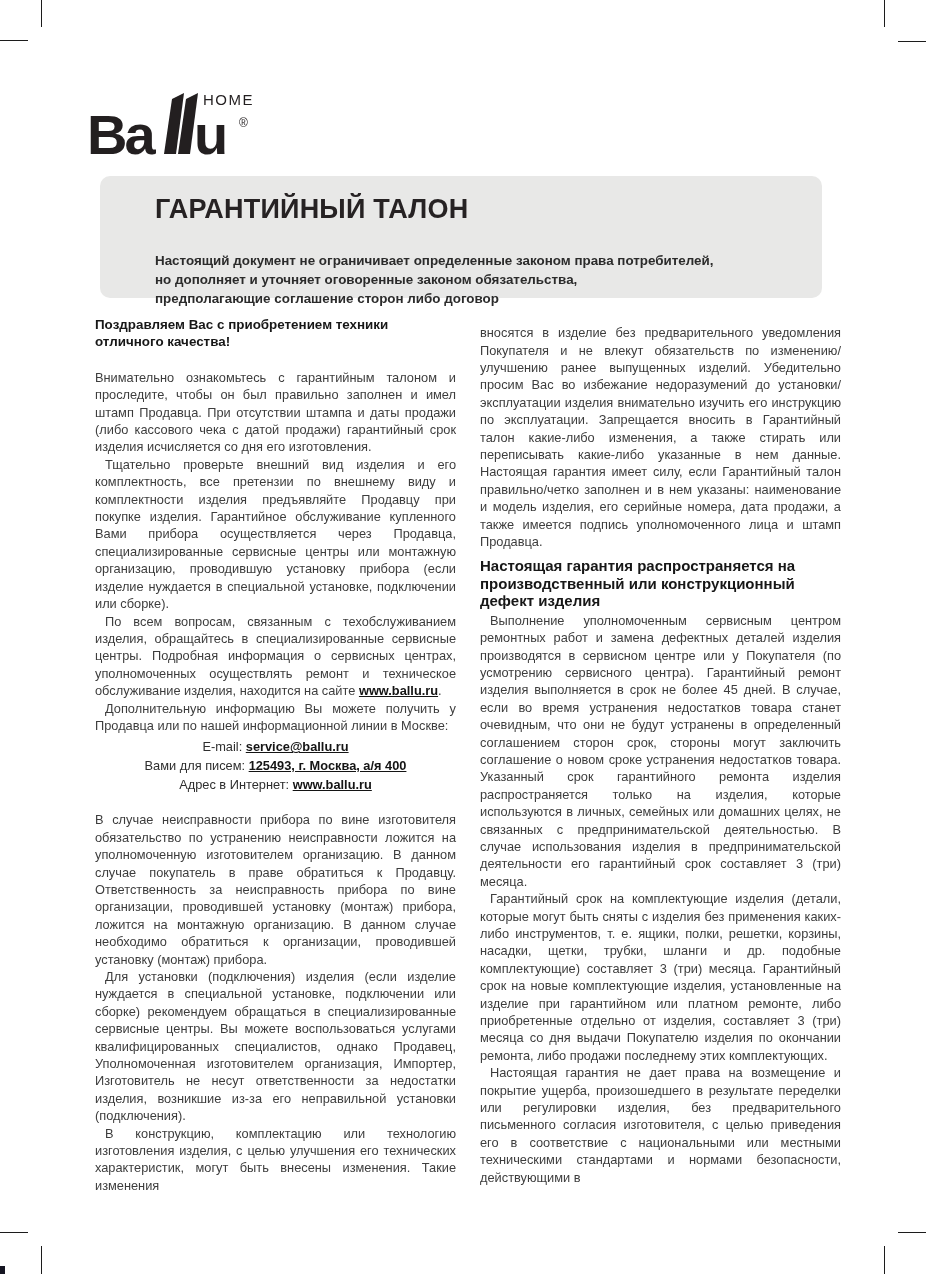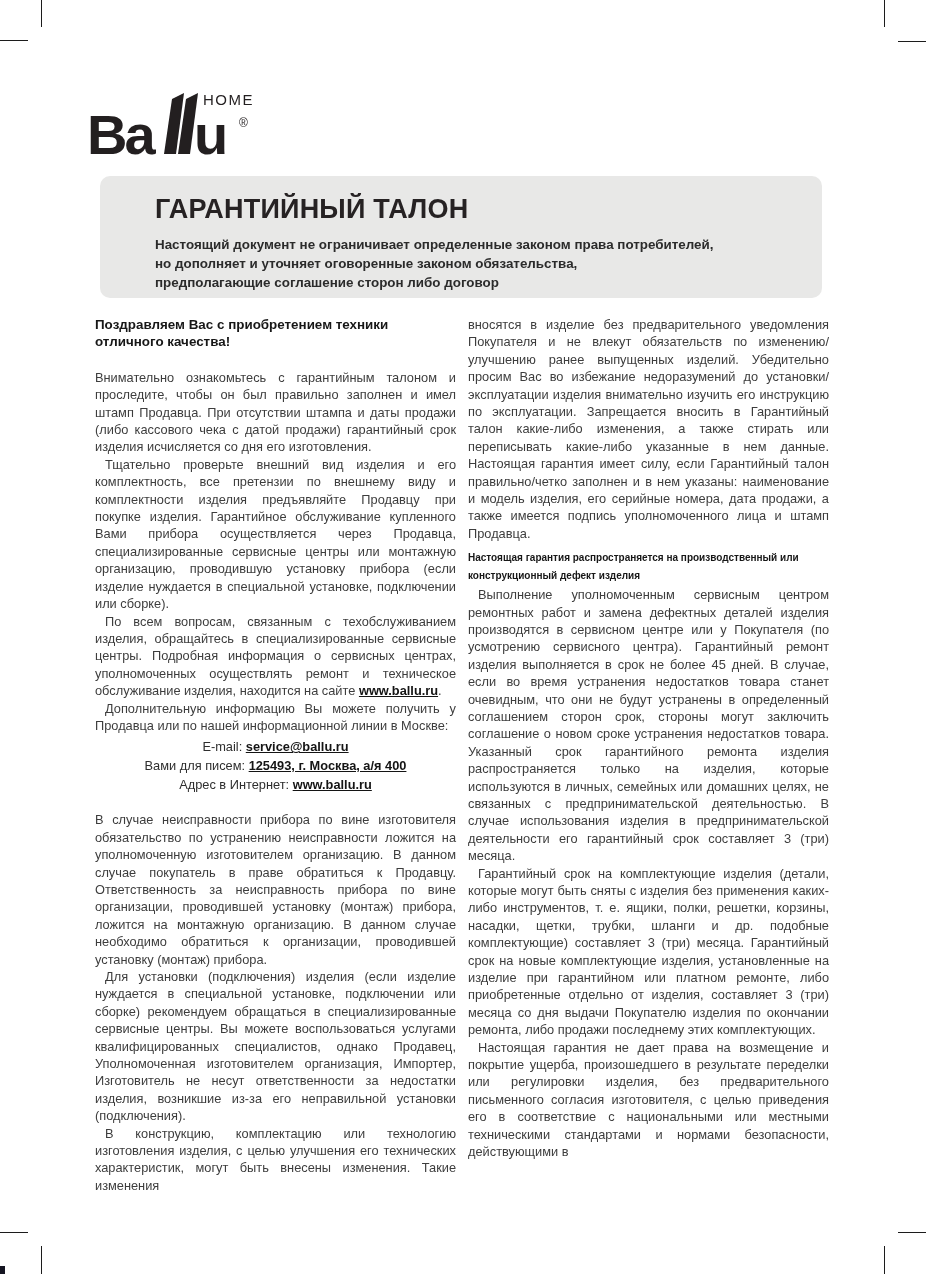--- a/index.html
+++ b/index.html
@@ -29,33 +29,33 @@
   
   .header-box{
     position:absolute;left:100px;top:176px;width:722px;height:122px;
     background:#e8e8e7;border-radius:10px;box-sizing:border-box;
     padding:18px 40px 0 55px;
   }
   .header-title{
     font-size:27px;font-weight:bold;color:#262223;letter-spacing:.2px;
     line-height:30px;
   }
-  .header-sub{margin-top:11px;font-size:13.4px;font-weight:600;line-height:19px;color:#2b2b2b;}
+  .header-sub{margin-top:27px;font-size:13.4px;font-weight:600;line-height:19px;color:#2b2b2b;}
   .header-sub div{white-space:nowrap;}
 
   
-  .columns{position:absolute;left:95px;top:316px;width:746px;display:flex;gap:12px;}
+  .columns{position:absolute;left:95px;top:316px;width:746px;display:flex;gap:24px;align-items:center;}
   .col{
     width:361px;font-size:12.8px;line-height:17.4px;color:#3d3d3d;
     text-align:justify;hyphens:auto;-webkit-hyphens:auto;word-break:normal;
   }
   .col p{margin:0;}
   .col b{font-weight:bold;color:#141414;text-decoration:underline;}
   .lead-heading{font-weight:bold;color:#171717;font-size:13.4px;margin:0 0 18px 0 !important;text-align:left;}
-  .heading{font-weight:bold;color:#171717;font-size:10px;margin:7px 0 2px 0 !important;text-align:left;}
+  .heading{font-weight:bold;color:#171717;font-size:15px;margin:7px 0 2px 0 !important;text-align:left;}
   .body-gap{margin-top:17px !important;}
   .indent{text-indent:10px;}
   .contacts{text-align:center;margin:3px 0 16px 0;color:#2e2e2e;}
   .contact-line{line-height:19px;}
 </style>
 </head>
 <body>
 
 <div class="page">
 

